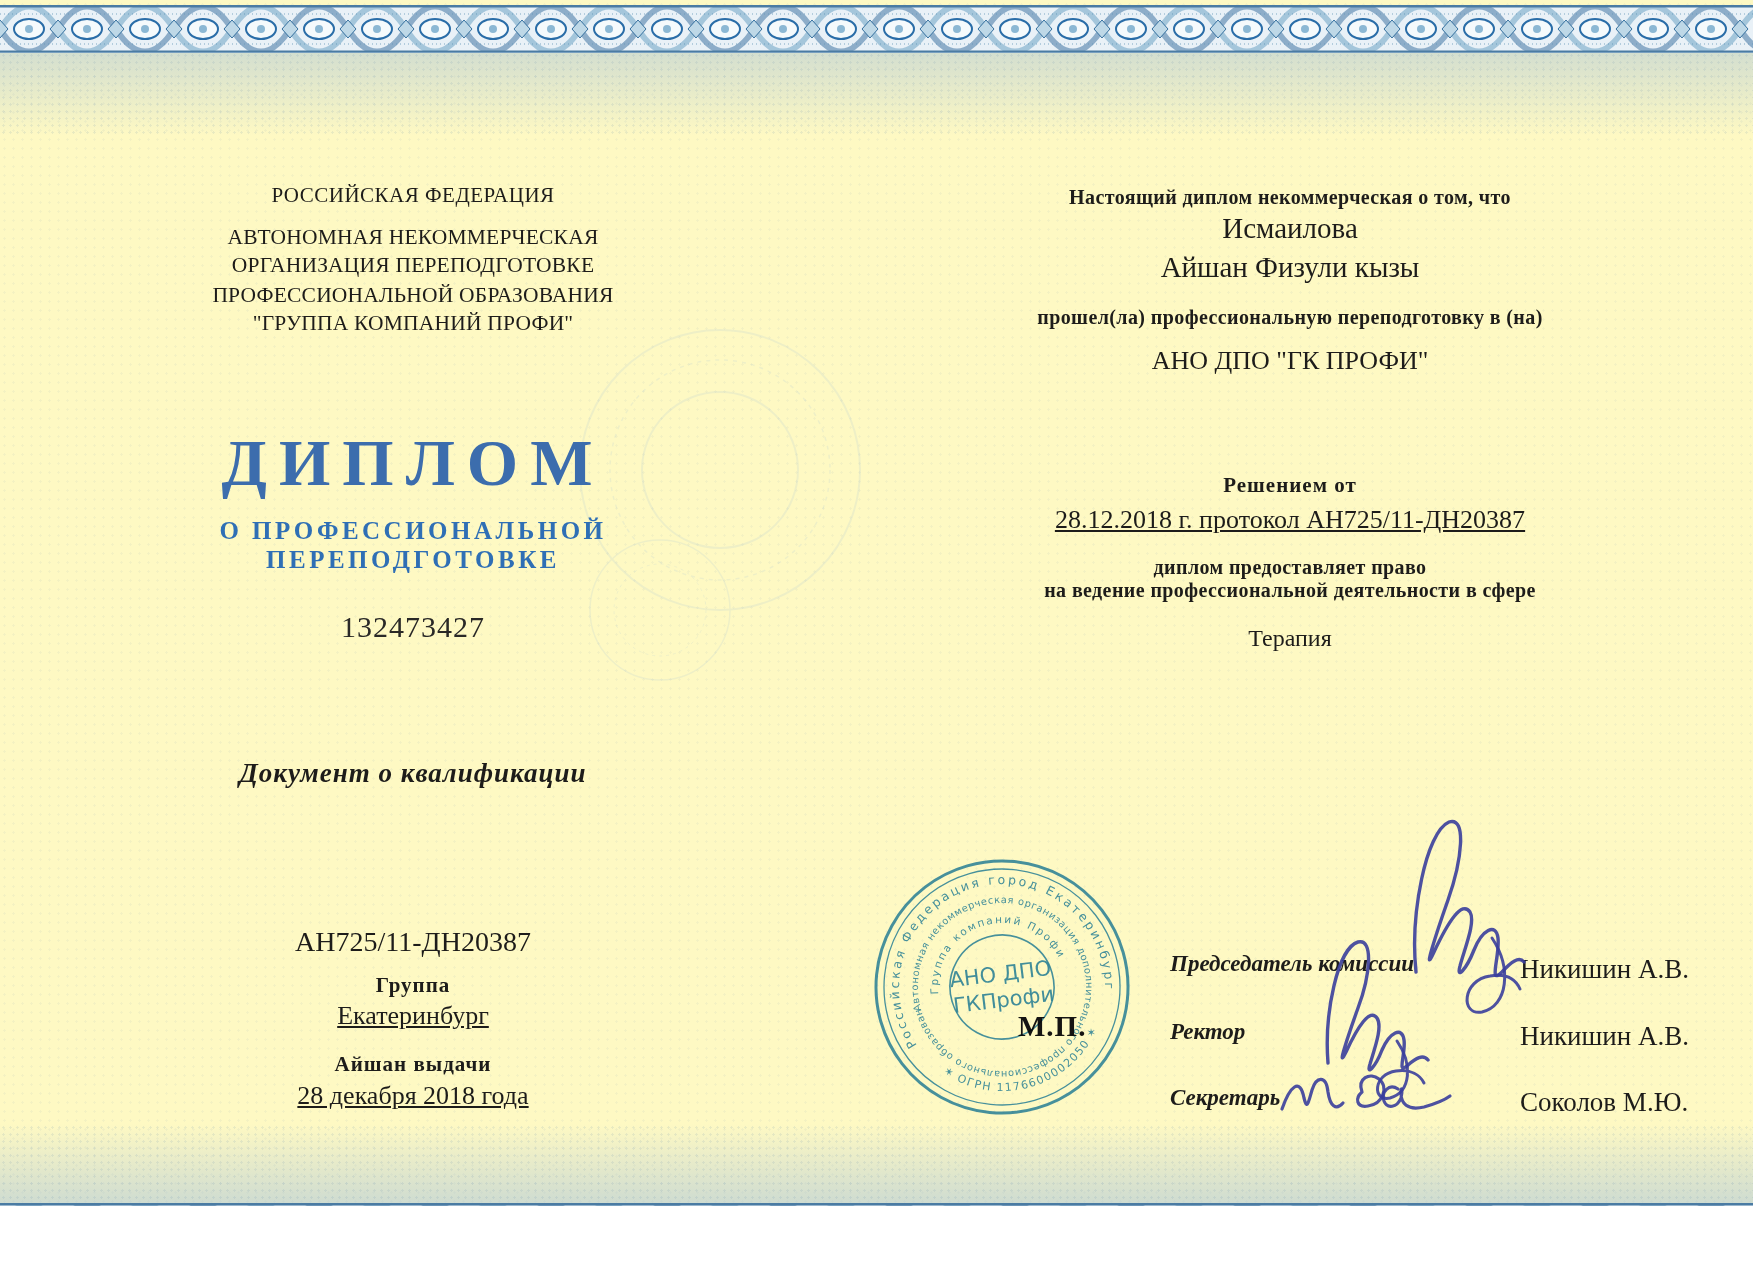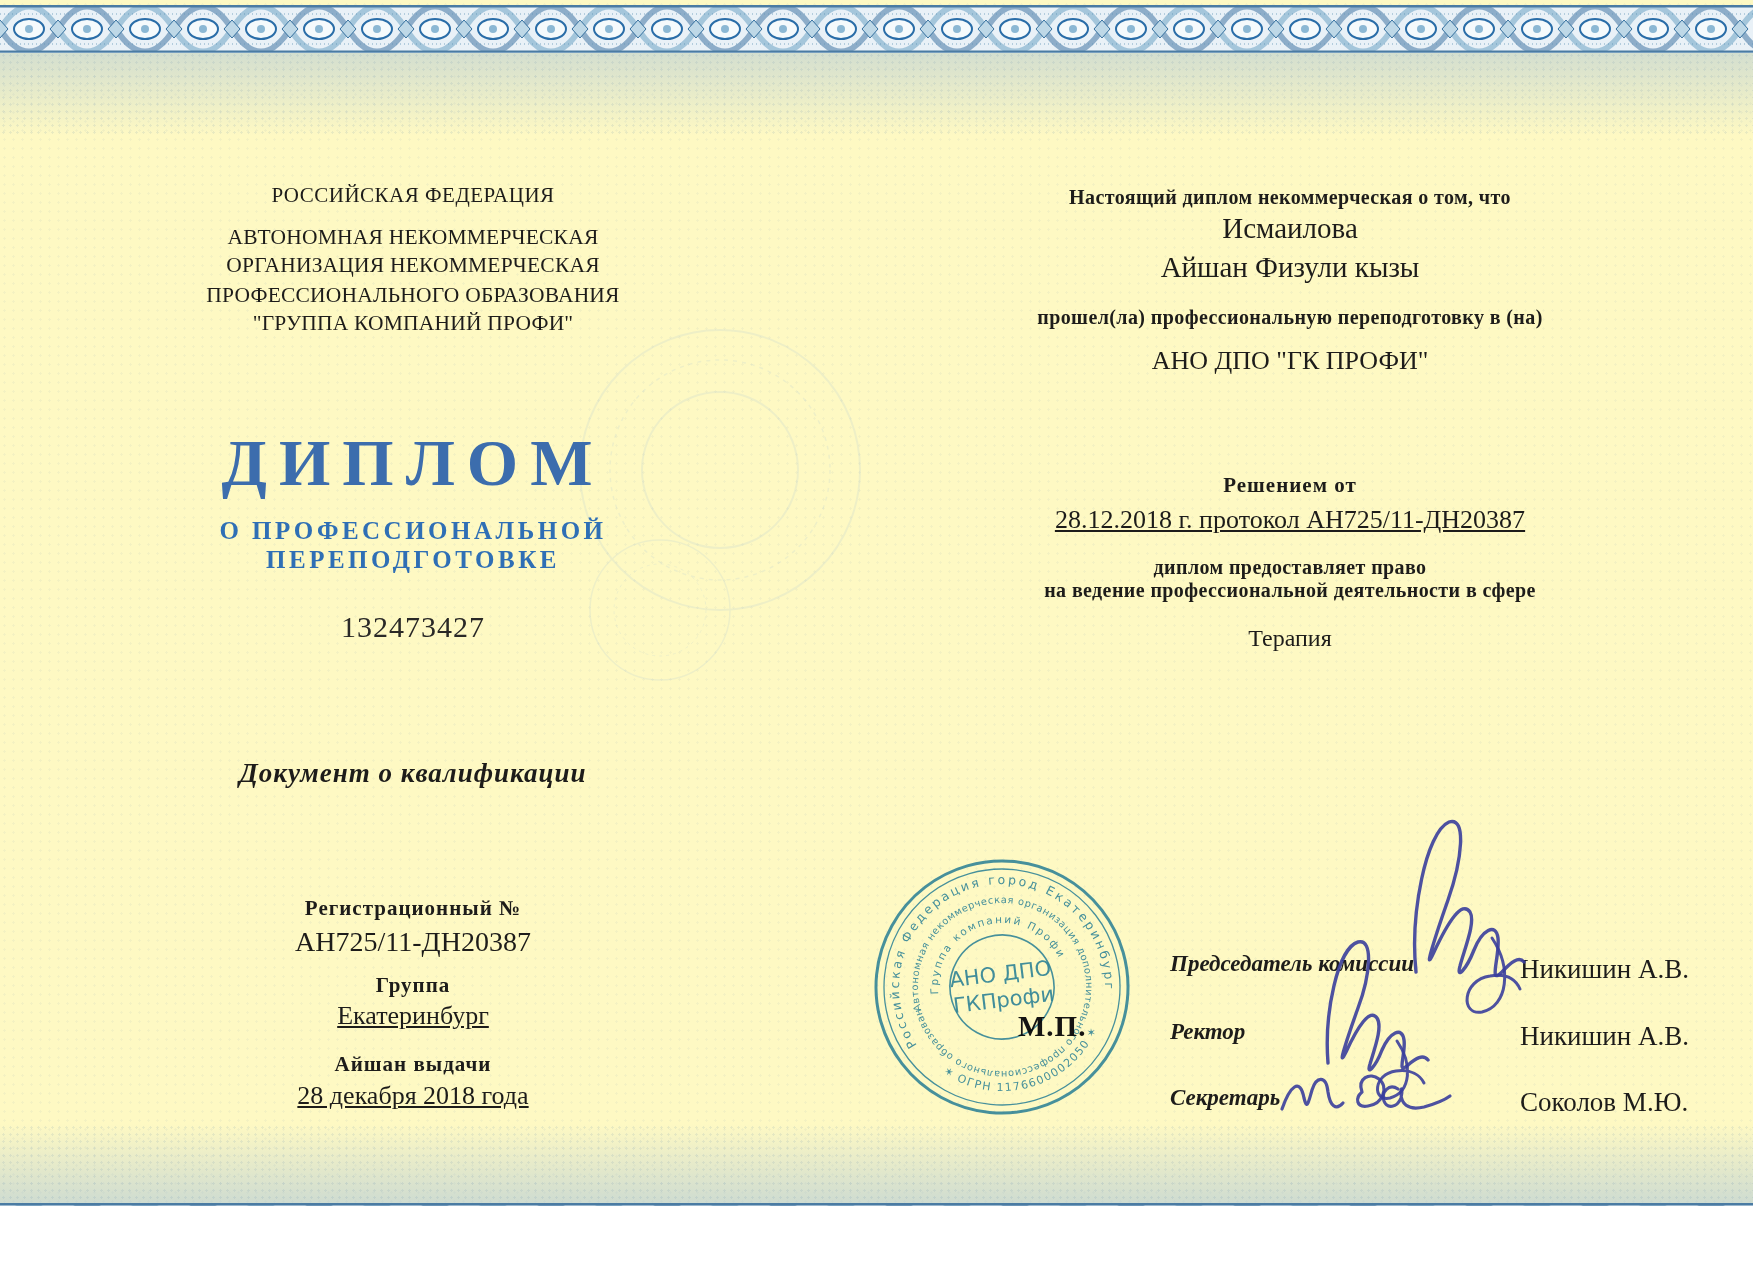--- a/index.html
+++ b/index.html
@@ -97,33 +97,32 @@
       <circle cx="180" cy="150" r="140" stroke-width="2"></circle>
       <circle cx="180" cy="150" r="110" stroke-width="1.5" stroke-dasharray="4 5"></circle>
       <circle cx="180" cy="150" r="78" stroke-width="2"></circle>
       <circle cx="120" cy="290" r="70" stroke-width="1.5"></circle>
       <circle cx="120" cy="290" r="46" stroke-width="1" stroke-dasharray="3 4"></circle>
     </g>
   </svg>
 
   <div class="abs lcol head" style="top:183px">РОССИЙСКАЯ ФЕДЕРАЦИЯ</div>
   <div class="abs lcol org" style="top:225px">АВТОНОМНАЯ НЕКОММЕРЧЕСКАЯ</div>
-  <div class="abs lcol org" style="top:253px">ОРГАНИЗАЦИЯ НЕКОММЕРЧЕСКАЯ</div>
-  <div class="abs lcol org" style="top:283px">ПРОФЕССИОНАЛЬНОГО ОБРАЗОВАНИЯ</div>
+  <div class="abs lcol org" style="top:253px">ОРГАНИЗАЦИЯ ПЕРЕПОДГОТОВКЕ</div>
+  <div class="abs lcol org" style="top:283px">ПРОФЕССИОНАЛЬНОЙ ОБРАЗОВАНИЯ</div>
   <div class="abs lcol org" style="top:311px">"ГРУППА КОМПАНИЙ ПРОФИ"</div>
 
   <div class="abs lcol title" style="top:432px">ДИПЛОМ</div>
   <div class="abs lcol subtitle" style="top:517px">О ПРОФЕССИОНАЛЬНОЙ</div>
   <div class="abs lcol subtitle" style="top:546px">ПЕРЕПОДГОТОВКЕ</div>
 
   <div class="abs lcol blank-num" style="top:610px">132473427</div>
 
   <div class="abs lcol doctype" style="top:758px">Документ о квалификации</div>
 
-  <div class="abs lcol lbl" style="top:896px">Регистрационный №</div>
   <div class="abs lcol val-lg" style="top:926px">АН725/11-ДН20387</div>
   <div class="abs lcol lbl" style="top:973px">Группа</div>
   <div class="abs lcol val" style="top:1001px">Екатеринбург</div>
   <div class="abs lcol lbl" style="top:1052px">Айшан выдачи</div>
   <div class="abs lcol val" style="top:1081px">28 декабря 2018 года</div>
 
   <div class="abs rcol stmt" style="top:186px">Настоящий диплом некоммерческая о том, что</div>
   <div class="abs rcol pname" style="top:212px">Исмаилова</div>
   <div class="abs rcol pname" style="top:251px">Айшан Физули кызы</div>
   <div class="abs rcol stmt" style="top:306px">прошел(ла) профессиональную переподготовку в (на)</div>

